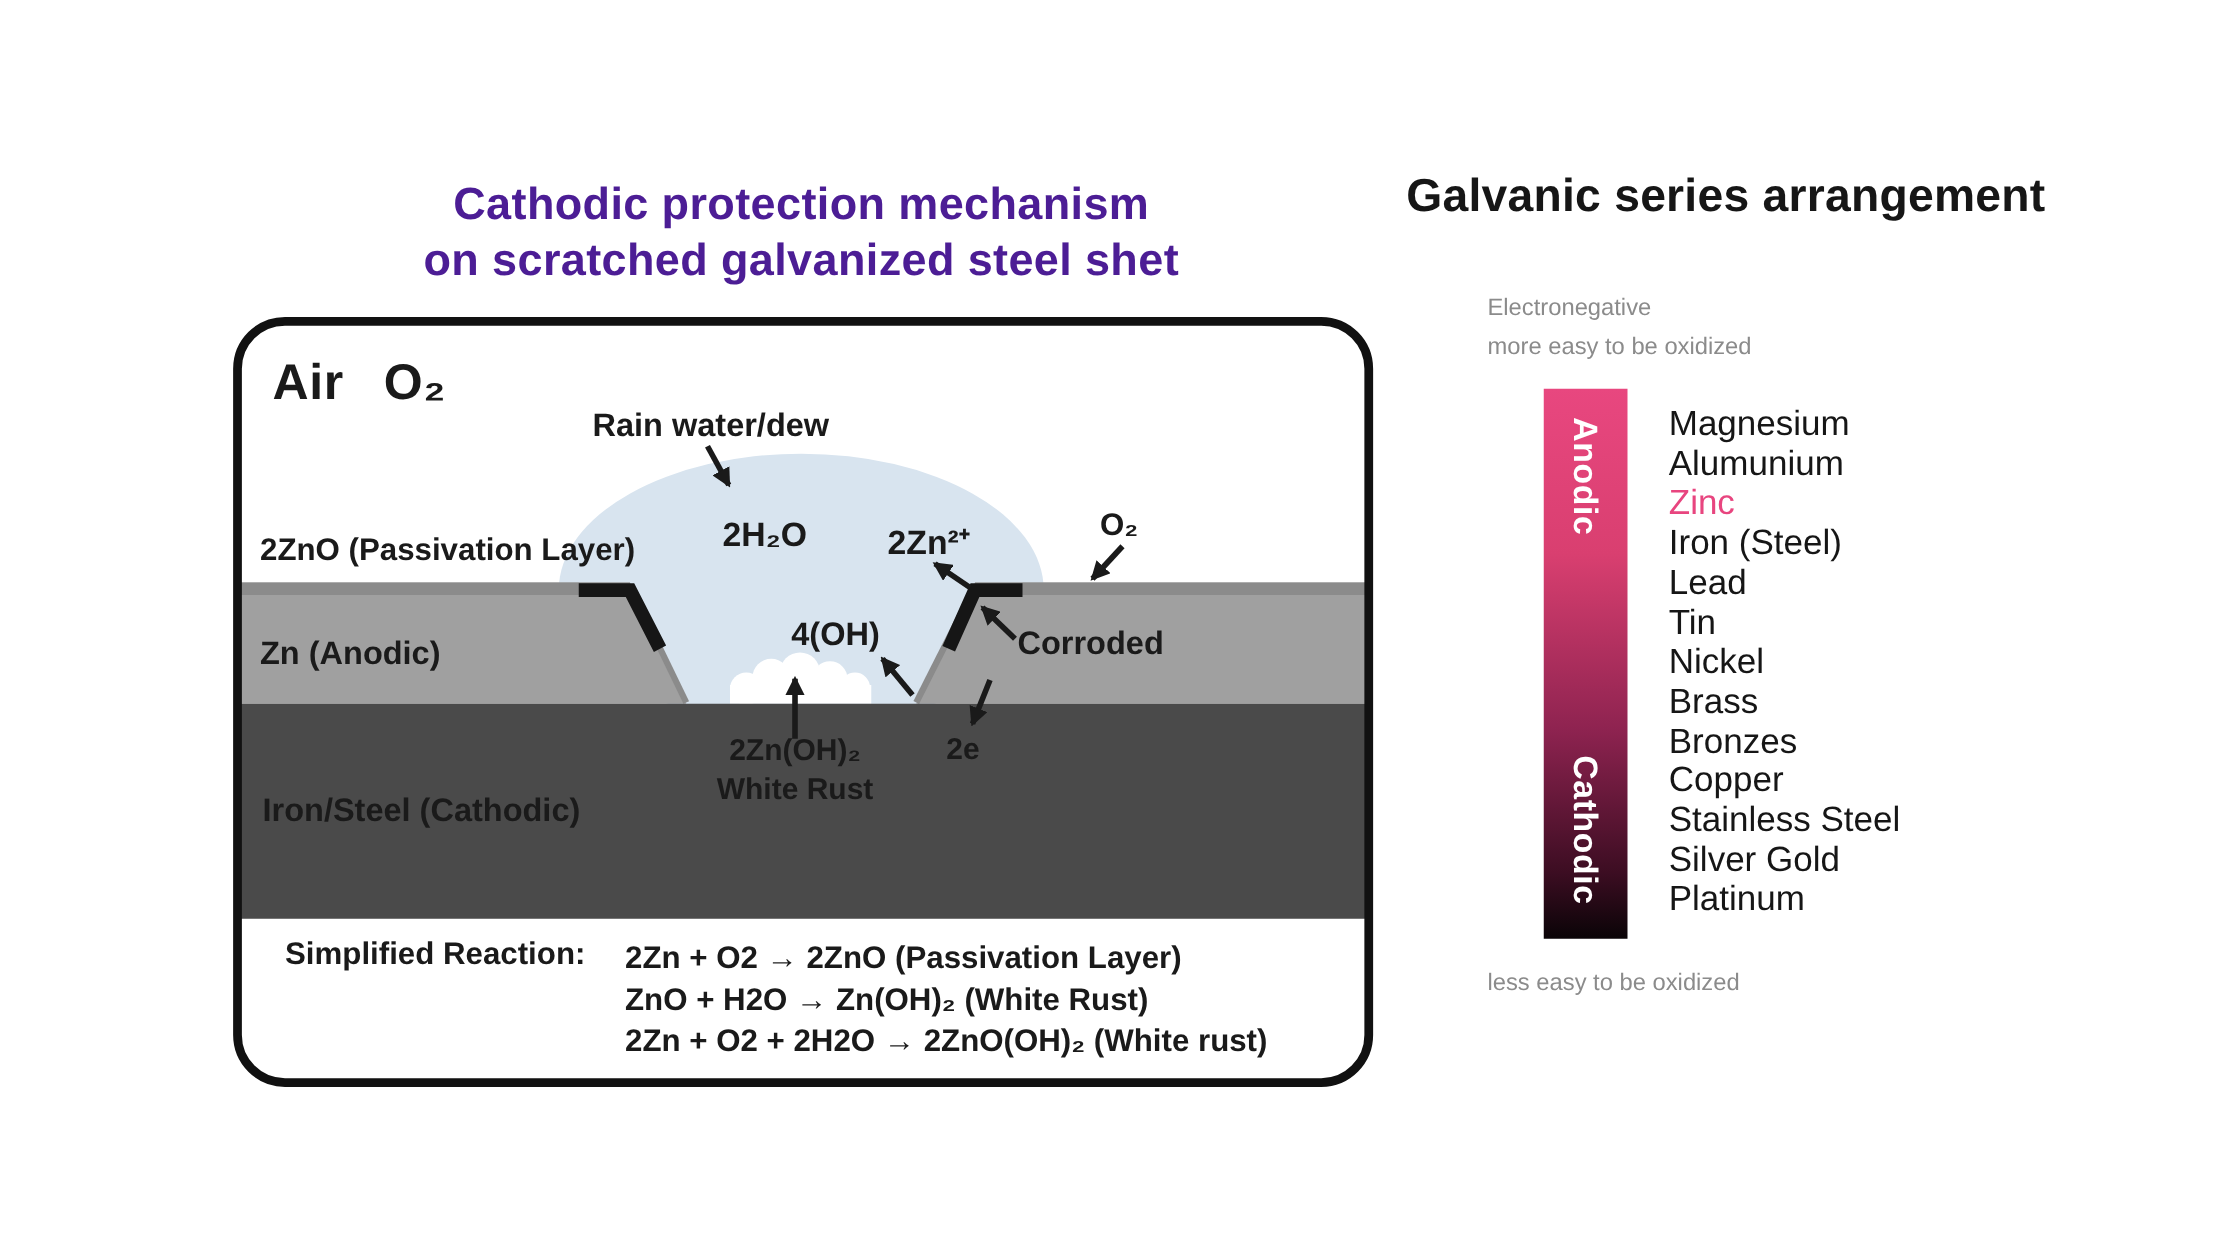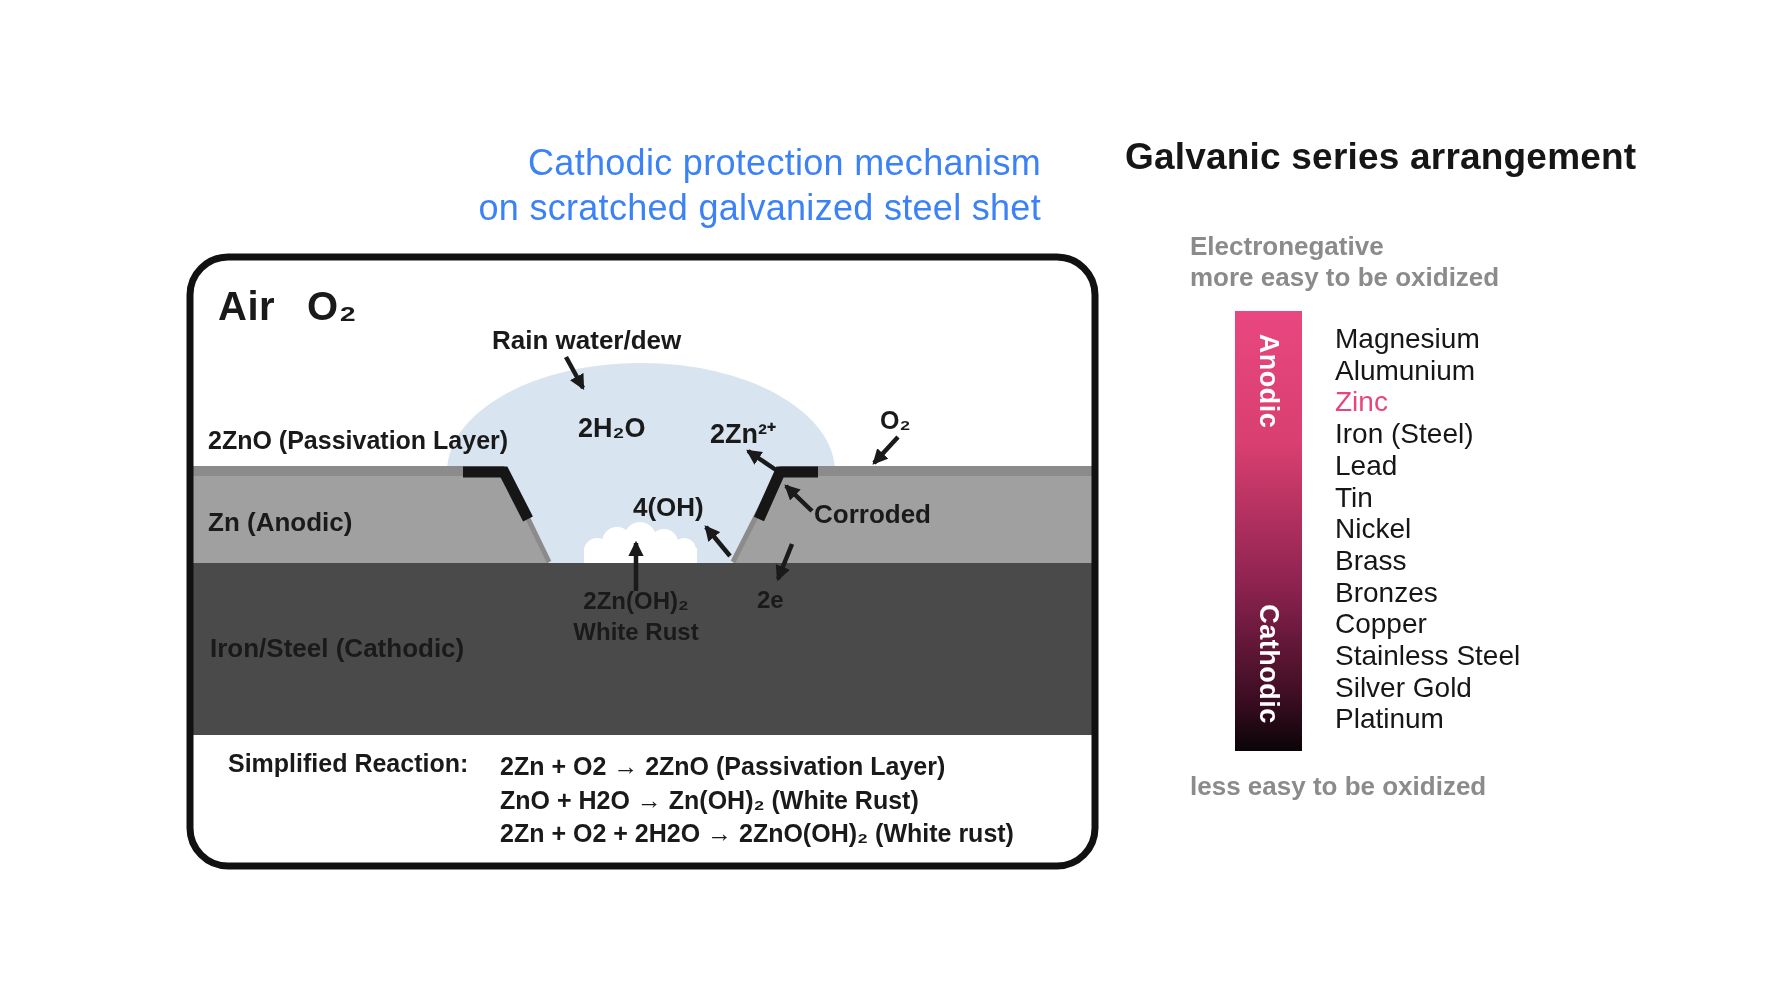--- a/index.html
+++ b/index.html
@@ -1,26 +1,26 @@
 <!DOCTYPE html>
 <html><head>
 <meta charset="utf-8">
 <style>
   html,body{margin:0;padding:0;background:#ffffff;}
   body{width:1792px;height:1008px;overflow:hidden;
        font-family:"Liberation Sans",sans-serif;-webkit-font-smoothing:antialiased;}
   .canvas{position:relative;width:1792px;height:1008px;background:#ffffff;}
   svg.scene{position:absolute;left:0;top:0;width:1792px;height:1008px;}
   .lbl{position:absolute;font-weight:700;color:#1a1a1a;white-space:nowrap;line-height:1.1;}
-  .title-left{position:absolute;left:241px;top:140px;width:800px;text-align:right;
-              font-weight:400;font-size:36px;line-height:45px;color:#3b82f6;letter-spacing:.3px;}
+  .title-left{position:absolute;left:241px;top:140px;width:800px;text-align:center;
+              font-weight:700;font-size:36px;line-height:45px;color:#4c1d95;letter-spacing:.3px;}
   .title-right{position:absolute;left:1125px;top:136px;font-weight:700;font-size:37px;
                color:#161616;letter-spacing:.2px;white-space:nowrap;}
   .air-row{display:flex;gap:32px;font-size:40px;letter-spacing:.5px;}
-  .note{position:absolute;font-weight:700;font-size:26px;line-height:31px;color:#8b8b8b;white-space:nowrap;}
+  .note{position:absolute;font-weight:400;font-size:19px;line-height:31px;color:#8b8b8b;white-space:nowrap;}
   .bar{position:absolute;left:1235px;top:311px;width:67px;height:440px;
        background:linear-gradient(180deg,#e8477f 0%,#d93f70 30%,#8e2350 62%,#3c0d22 88%,#0a0407 100%);}
   .bar-label{position:absolute;color:#ffffff;font-weight:700;font-size:27px;white-space:nowrap;
              transform:translate(-50%,-50%) rotate(90deg);letter-spacing:.5px;}
   .metals{position:absolute;left:1335px;top:323px;font-weight:400;font-size:28px;
           line-height:31.7px;color:#161616;white-space:nowrap;}
   .metal-pink{color:#e8457f;}
   .reactions{position:absolute;left:500px;top:750px;font-weight:700;font-size:25px;
              line-height:33.5px;color:#1a1a1a;white-space:nowrap;}
   .centered{text-align:center;}
@@ -99,21 +99,21 @@
       <line x1="636" y1="591" x2="636" y2="543" marker-end="url(#ah)"></line>
       <line x1="792" y1="544" x2="778" y2="579" marker-end="url(#ah)"></line>
     </g>
   </svg>
 
   <div class="lbl air-row" style="left:218px;top:284px;">
     <span>Air</span>
     <span>O₂</span>
   </div>
 
-  <div class="lbl" style="left:492px;top:326px;font-size:26px;">Rain water/dew</div>
+  <div class="lbl" style="left:474px;top:326px;font-size:26px;">Rain water/dew</div>
   <div class="lbl" style="left:208px;top:427px;font-size:25px;">2ZnO (Passivation Layer)</div>
   <div class="lbl" style="left:578px;top:414px;font-size:27px;">2H₂O</div>
   <div class="lbl" style="left:710px;top:420px;font-size:27px;">2Zn²⁺</div>
   <div class="lbl" style="left:880px;top:407px;font-size:25px;">O₂</div>
   <div class="lbl" style="left:633px;top:493px;font-size:26px;">4(OH)</div>
   <div class="lbl" style="left:814px;top:500px;font-size:26px;">Corroded</div>
   <div class="lbl" style="left:208px;top:508px;font-size:26px;">Zn (Anodic)</div>
   <div class="lbl centered" style="left:566px;top:588px;width:140px;font-size:24px;">2Zn(OH)₂</div>
   <div class="lbl centered" style="left:566px;top:619px;width:140px;font-size:24px;">White Rust</div>
   <div class="lbl" style="left:757px;top:587px;font-size:24px;">2e</div>

